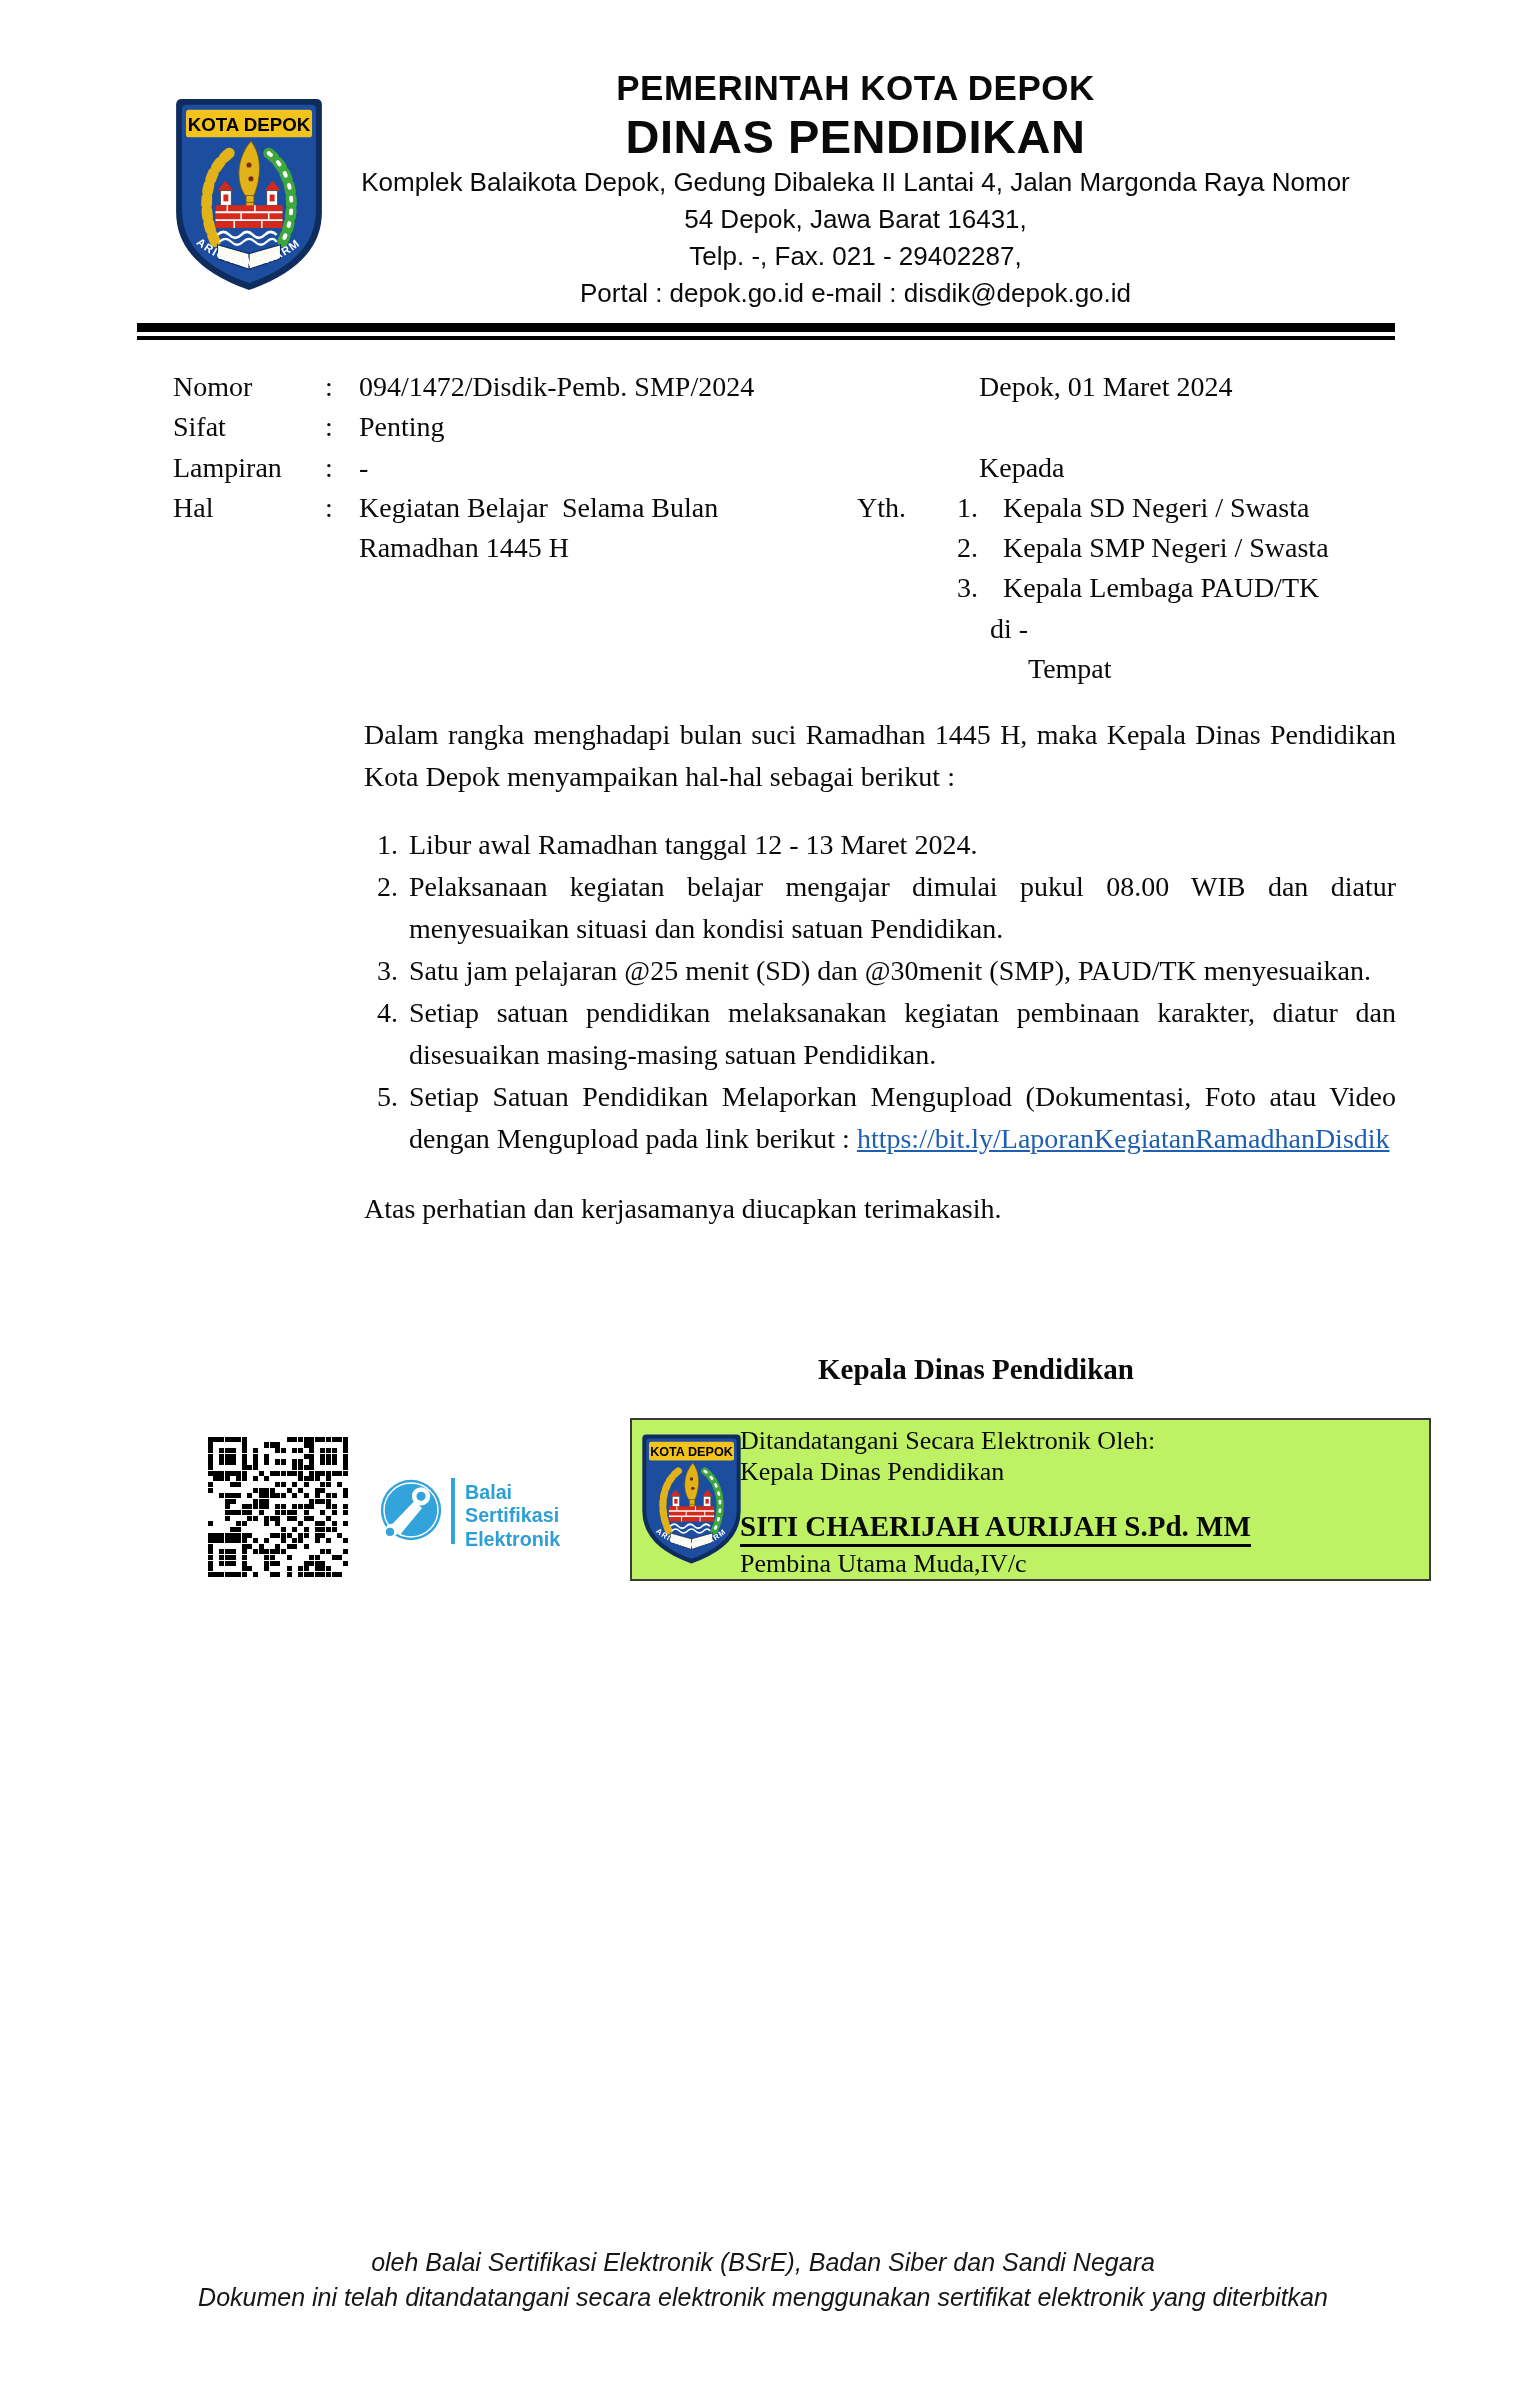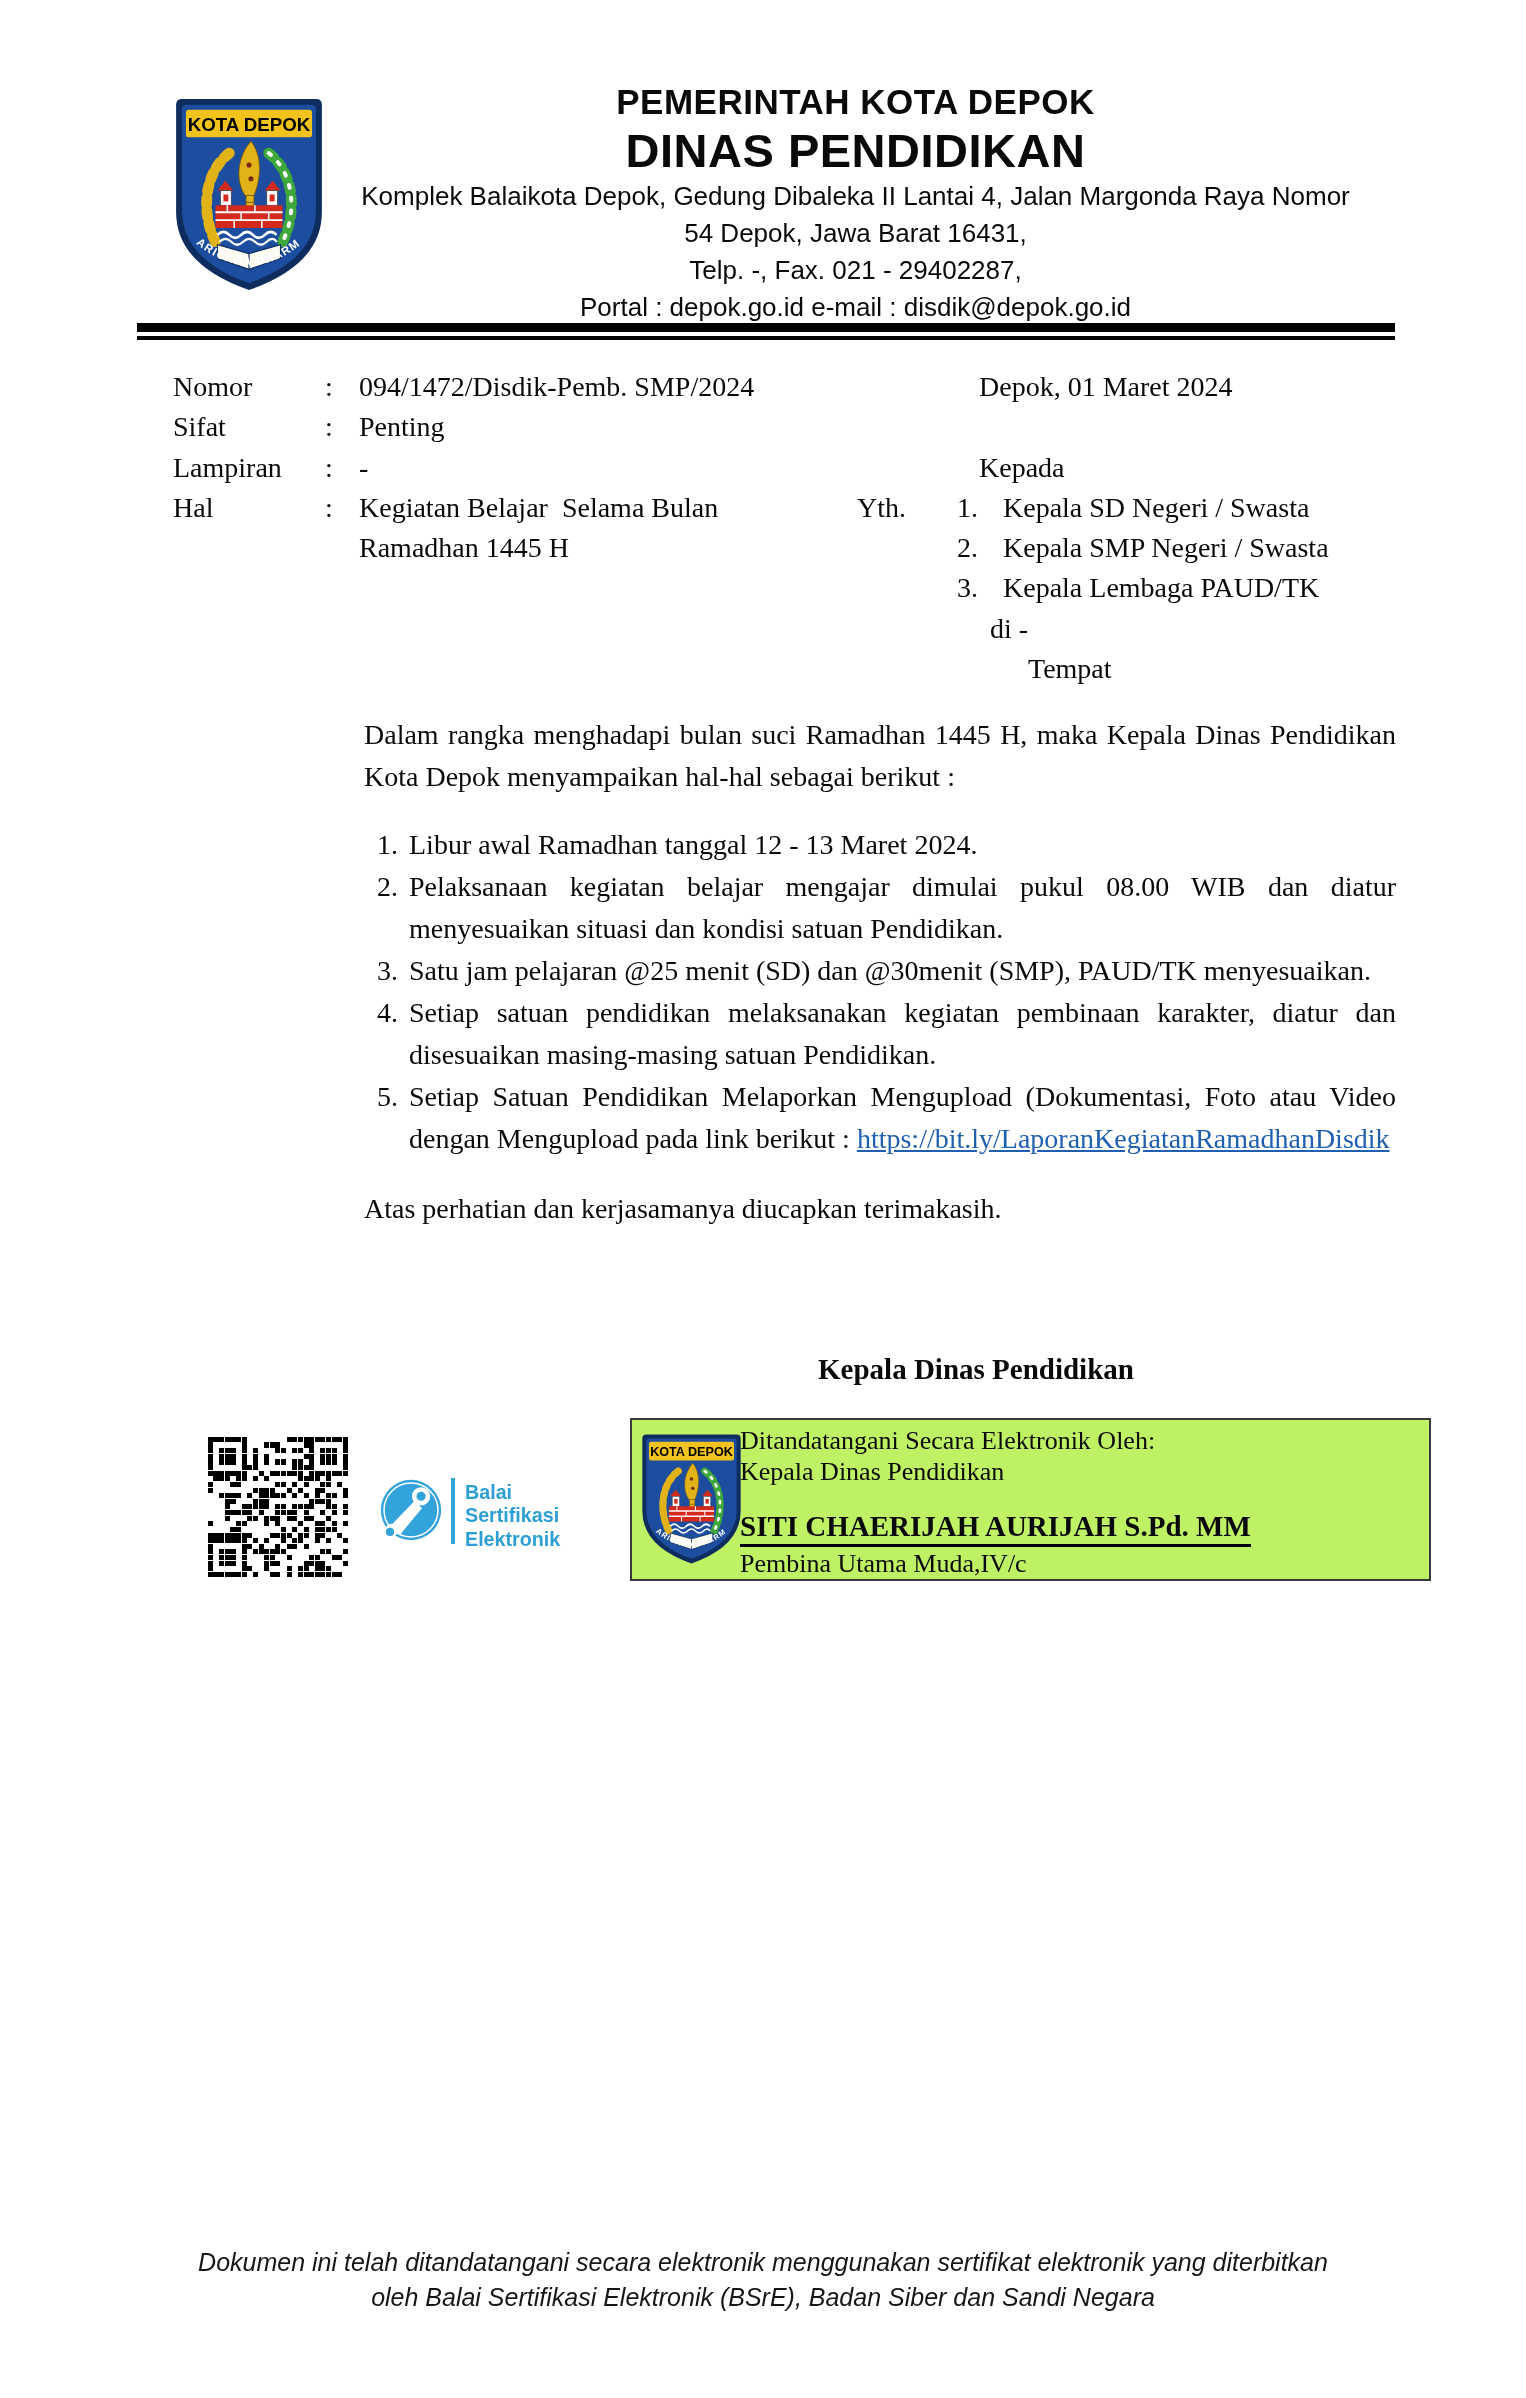--- a/index.html
+++ b/index.html
@@ -2,21 +2,21 @@
 <html style="font-size:15px"><head>
 <meta charset="utf-8">
 <style>
   html,body{margin:0;padding:0;background:#e8e8e8;}
   .page{
     position:relative;width:1526px;height:2399px;background:#ffffff;
     font-family:"Liberation Serif","DejaVu Serif",serif;color:#0a0a0a;overflow:hidden;
   }
   
   .lh-logo{position:absolute;left:174px;top:96px;width:150px;height:197px;}
-  .lh-text{position:absolute;left:333px;top:79px;width:1045px;text-align:center;
+  .lh-text{position:absolute;left:333px;top:65px;width:1045px;text-align:center;
            font-family:"Liberation Sans","DejaVu Sans",sans-serif;}
   .lh-gov{font-size:35px;font-weight:bold;line-height:45px;letter-spacing:0.5px;}
   .lh-dep{font-size:47px;font-weight:bold;line-height:54px;letter-spacing:0.5px;}
   .lh-addr{font-size:26px;line-height:37px;}
   .lh-rule{position:absolute;left:137px;top:323px;width:1258px;}
   .lh-rule .r1{height:9.4px;background:#000;}
   .lh-rule .r2{height:3.7px;background:#000;margin-top:3.7px;}
   
   .meta{position:absolute;left:0;top:367px;width:1526px;font-size:28px;line-height:40px;}
   .meta span{position:absolute;white-space:pre;}
@@ -544,18 +544,18 @@
     </svg>
     <div class="bse-bar"></div>
     <div class="bse-text">
       <div>Balai</div>
       <div>Sertifikasi</div>
       <div>Elektronik</div>
     </div>
   </div>
 
   <div class="footer">
+    <div>oleh Balai Sertifikasi Elektronik (BSrE), Badan Siber dan Sandi Negara</div>
     <div>Dokumen ini telah ditandatangani secara elektronik menggunakan sertifikat elektronik yang diterbitkan</div>
-    <div>oleh Balai Sertifikasi Elektronik (BSrE), Badan Siber dan Sandi Negara</div>
   </div>
 
 </div>
 
 
 </body></html>

